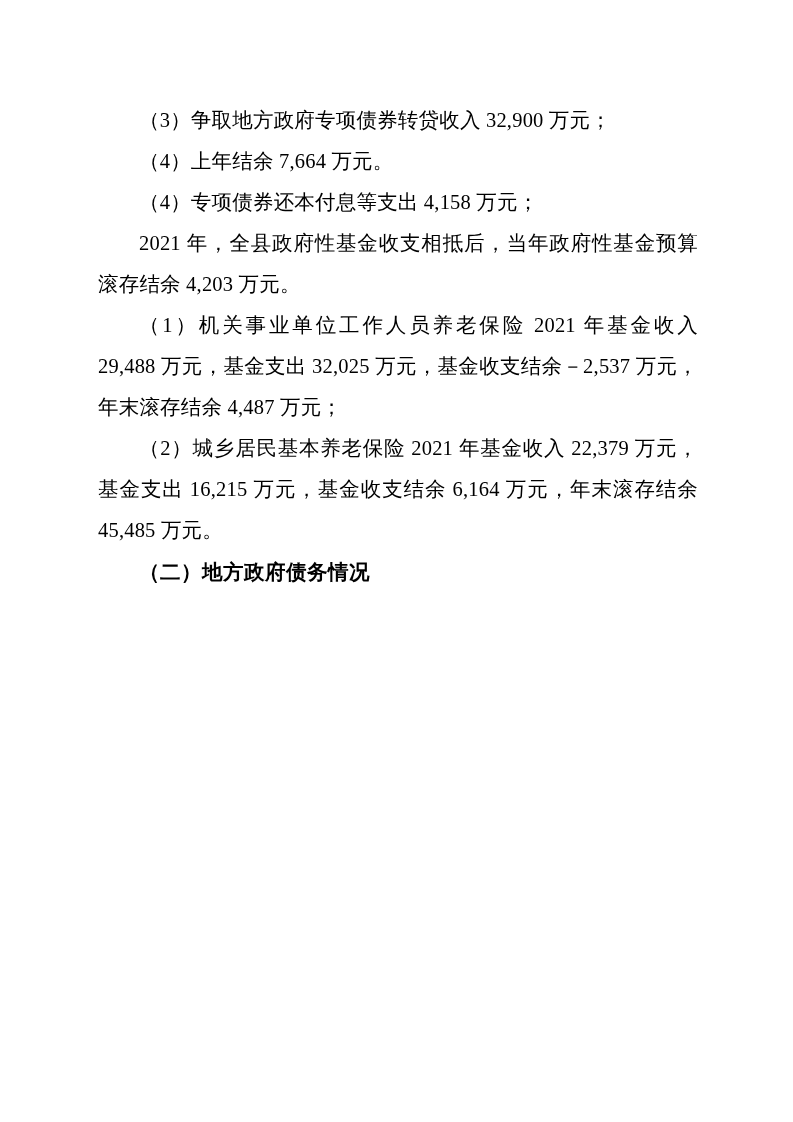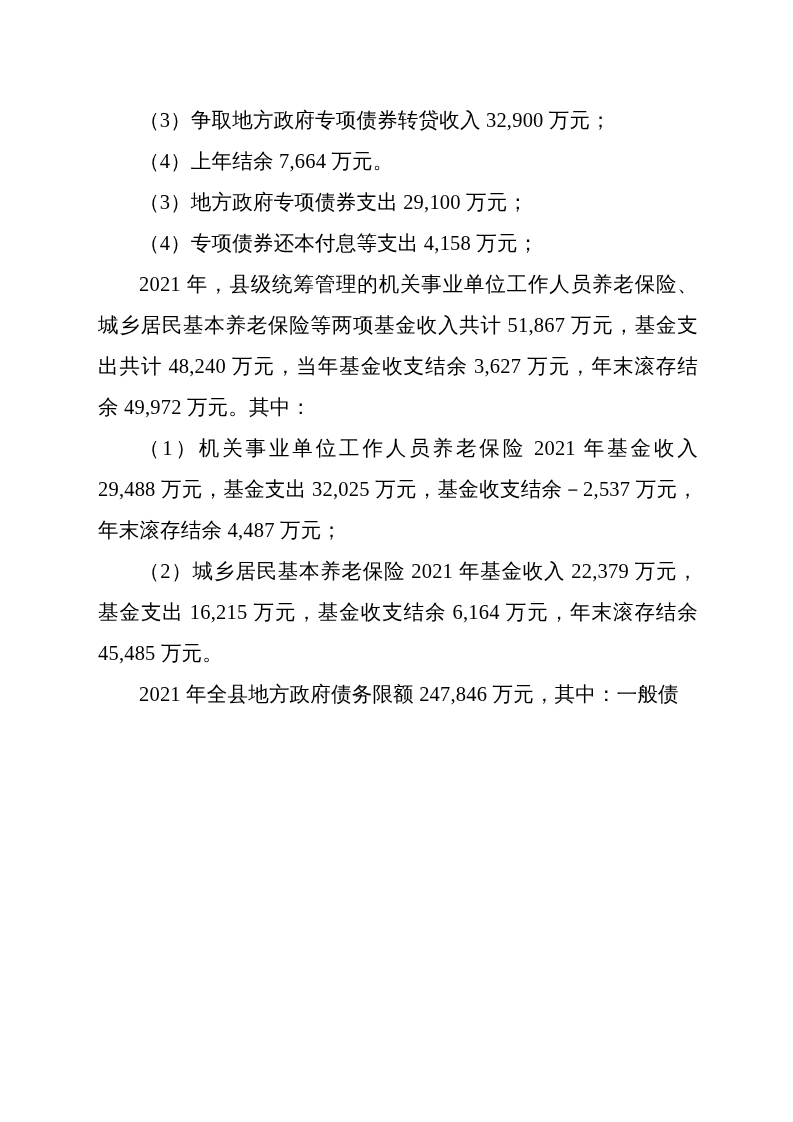--- a/index.html
+++ b/index.html
@@ -49,31 +49,30 @@
 <div class="page">
   <div class="doc-body">
 
     <p class="para">（3）争取地方政府专项债券转贷收入 32,900 万元；</p>
 
     <p class="para">（4）上年结余 7,664 万元。</p>
 
 
 
 
-    <p class="para">（3）地方政府专项债券支出 29,100 万元；</p>
 
     <p class="para">（4）专项债券还本付息等支出 4,158 万元；</p>
 
 
+    <p class="para">2021 年，全县政府性基金收支相抵后，当年政府性基金预算滚存结余 4,203 万元。</p>
 
 
-    <p class="para">2021 年，县级统筹管理的机关事业单位工作人员养老保险、城乡居民基本养老保险等两项基金收入共计 51,867 万元，基金支出共计 48,240 万元，当年基金收支结余 3,627 万元，年末滚存结余 49,972 万元。其中：</p>
 
     <p class="para">（1）机关事业单位工作人员养老保险 2021 年基金收入 29,488 万元，基金支出 32,025 万元，基金收支结余－2,537 万元，年末滚存结余 4,487 万元；</p>
 
     <p class="para">（2）城乡居民基本养老保险 2021 年基金收入 22,379 万元，基金支出 16,215 万元，基金收支结余 6,164 万元，年末滚存结余 45,485 万元。</p>
 
+    <p class="heading">（二）地方政府债务情况</p>
 
 
-    <p class="para">2021 年全县地方政府债务限额 247,846 万元，其中：一般债</p>
 
   </div>
 </div>
 
 </body></html>

